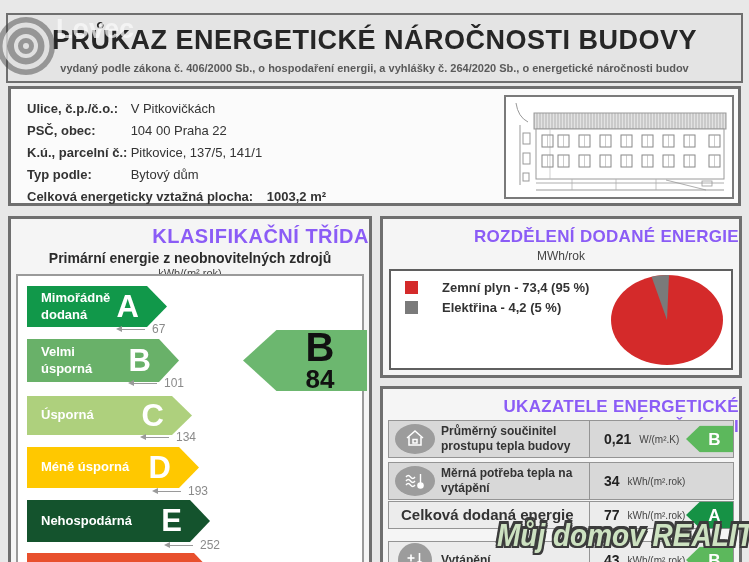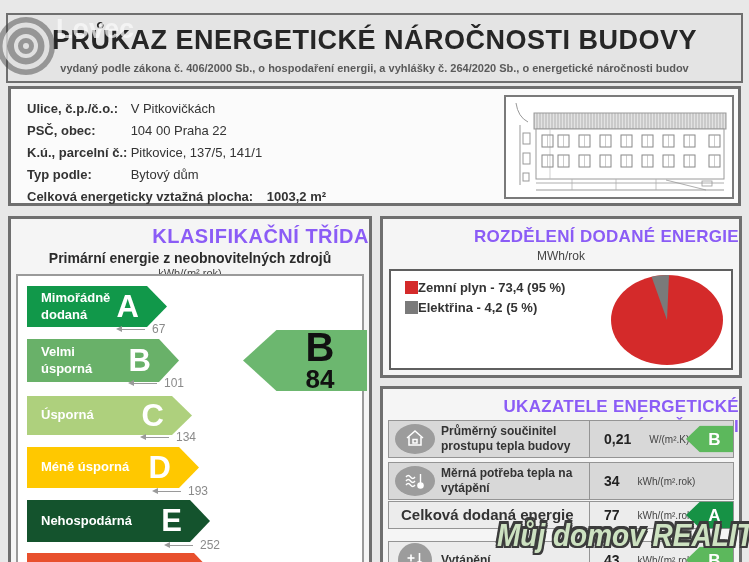--- a/index.html
+++ b/index.html
@@ -57,36 +57,36 @@
                padding-left:30px; }
   .big-arrow .cls { font-size:40px; font-weight:bold; color:#111; line-height:.9; }
   .big-arrow .val { font-size:26px; font-weight:bold; color:#111; line-height:1; margin-top:1px; }
 
   
   .pie-title { margin-top:8px; font-size:17px; letter-spacing:.3px; }
   .pie-unit  { text-align:center; font-size:12px; color:#444; margin-top:2px; }
   .pie-box { position:absolute; left:6px; top:50px; width:344px; height:101px;
              background:#fff; border:2px solid #5f5f5f; }
   .legend { position:absolute; left:14px; top:9px; display:flex; flex-direction:column; gap:5px; }
-  .legend-item { display:flex; align-items:center; gap:0; font-size:13px; font-weight:bold; color:#333; }
+  .legend-item { display:flex; align-items:center; gap:24px; font-size:13px; font-weight:bold; color:#333; }
   .legend-swatch { width:13px; height:13px; display:inline-block; }
   .pie-svg { position:absolute; right:5px; top:2px; }
 
   
   .ind-title { margin-top:8px; font-size:17px; letter-spacing:.3px; }
   .ind-row { position:absolute; left:5px; width:346px; background:#d8d8d8;
              border:1px solid #949494; display:flex; align-items:center; }
   .ind-row.light { background:#ececec; }
   .icon-wrap { width:52px; display:flex; align-items:center; justify-content:center; flex-shrink:0; }
   .icon-ellipse { width:40px; height:30px; border-radius:50%; background:#9c9c9c;
                   display:flex; align-items:center; justify-content:center; }
   .ind-label { width:148px; font-size:12px; font-weight:bold; color:#333; line-height:1.25; }
   .ind-label.big { width:200px; font-size:15px; padding-left:12px; }
   .ind-value { flex:1; align-self:stretch; border-left:1px solid #949494;
-               display:flex; align-items:center; padding-left:14px; gap:18px; }
+               display:flex; align-items:center; padding-left:14px; gap:8px; }
   .ind-num { font-size:14px; font-weight:bold; color:#222; }
   .ind-unit { font-size:10px; color:#444; }
   .badge { position:absolute; right:0; top:50%; transform:translateY(-50%);
            width:47px; height:27px; clip-path:polygon(0 50%, 30% 0, 100% 0, 100% 100%, 30% 100%);
            color:#fff; font-weight:bold; font-size:17px;
            display:flex; align-items:center; justify-content:center; padding-left:10px; }
 
   
   .wm-agency { position:absolute; left:497px; top:509px; white-space:nowrap;
                font-size:28px; font-weight:bold; font-style:italic;

